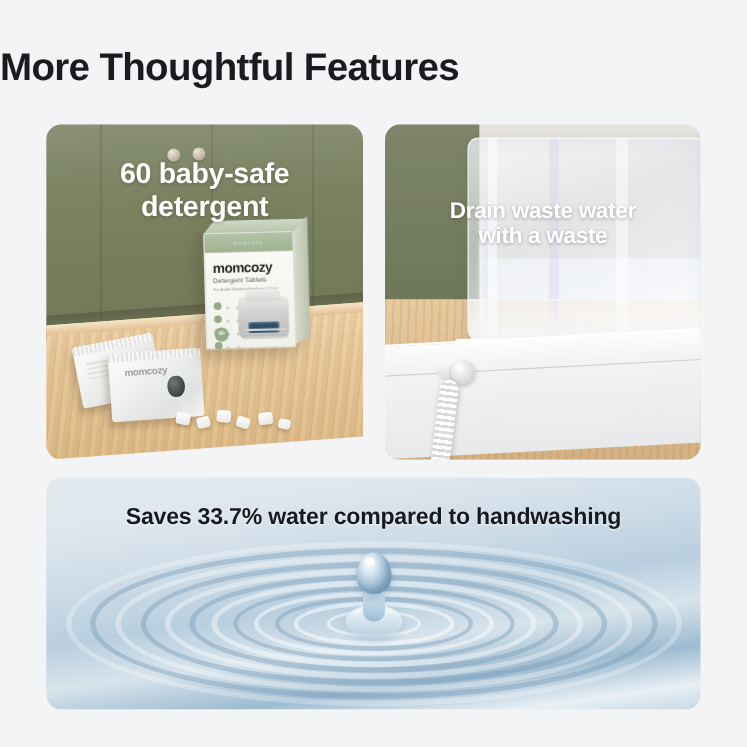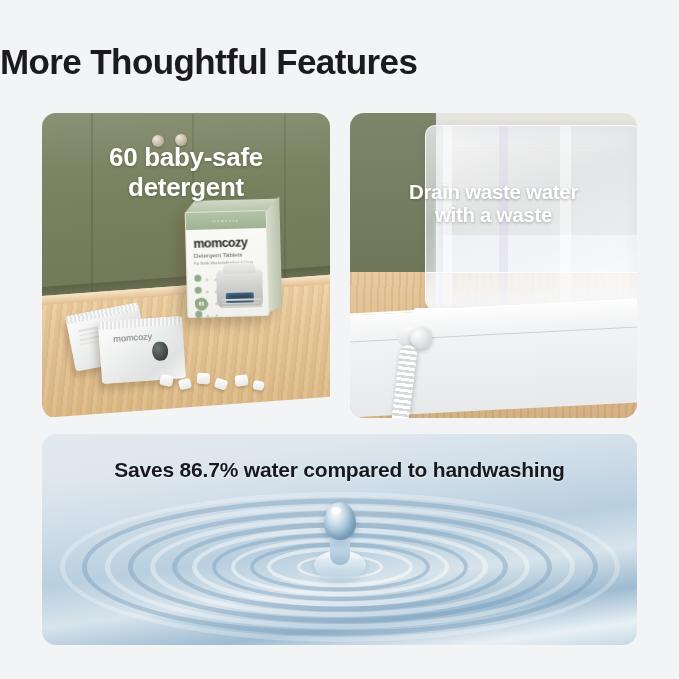--- a/index.html
+++ b/index.html
@@ -457,14 +457,14 @@
     <div class="ripple r5"></div>
     <div class="ripple-dark rd5"></div>
     <div class="ripple r6"></div>
     <div class="ripple r7"></div>
 
     <div class="p3-crown"></div>
     <div class="p3-column"></div>
     <div class="p3-drop"></div>
   </div>
 
-  <div class="caption cap-b">Saves 86.7% water compared to handwashing</div>
+  <div class="caption cap-b">Saves 33.7% water compared to handwashing</div>
 </div>
 
 </body></html>

